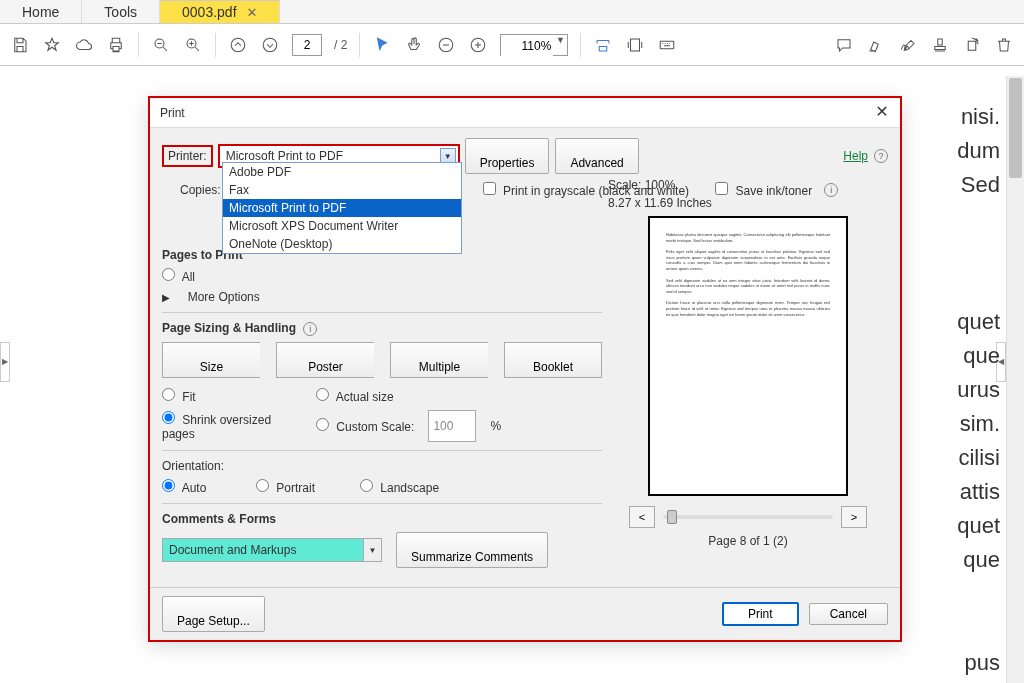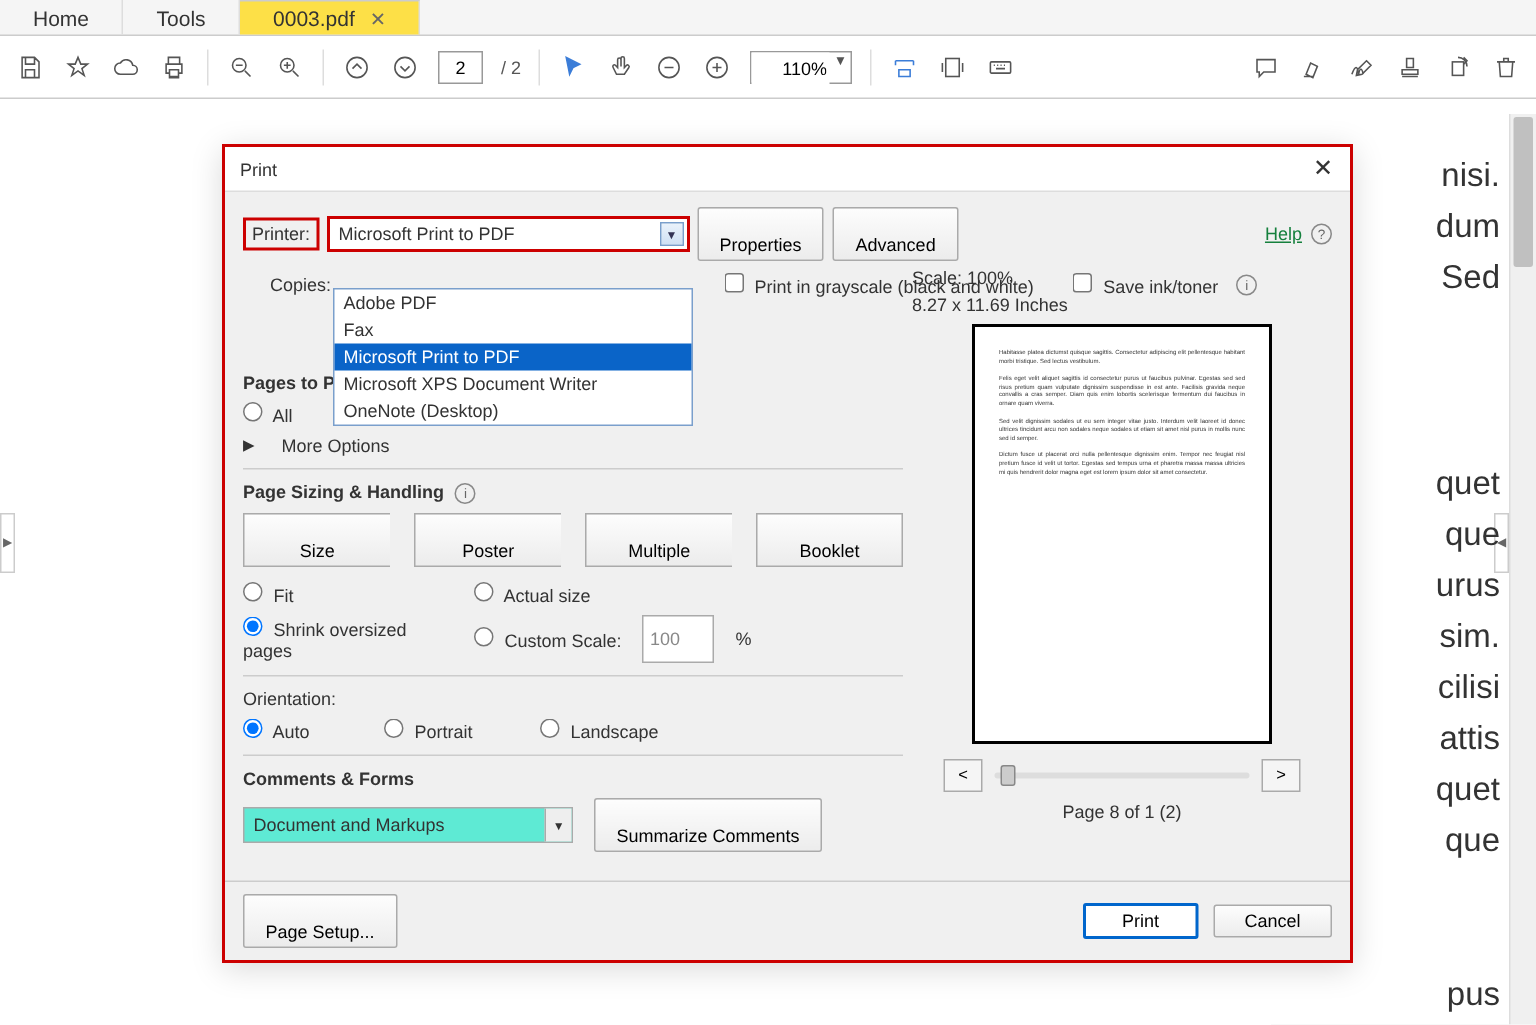--- a/index.html
+++ b/index.html
@@ -43,21 +43,21 @@
 .btn { height: 24px; padding: 17px 14px; background: linear-gradient(#fdfdfd,#ececec); border: 1px solid #aaa; font-size: 12px; cursor: pointer; border-radius: 2px; }
 .btn.primary { border: 2px solid #0066cc; background: #fff; padding: 3px 24px; height: auto; }
 .help-link { color: #15803d; text-decoration: underline; font-size: 12px; cursor: pointer; }
 .help-q { display: inline-block; width: 14px; height: 14px; border: 1px solid #888; border-radius: 50%; font-size: 9px; text-align: center; line-height: 12px; color: #666; }
 
 .printer-box { position: relative; }
 .printer-label-box { border: 2px solid #cc0000; padding: 2px 4px; }
 .printer-select { width: 240px; height: 22px; border: 1px solid #7a9fcc; background: #fff; display: flex; align-items: center; padding: 0 6px; position: relative; outline: 2px solid #cc0000; outline-offset: -1px; }
 .printer-arrow { position: absolute; right: 2px; top: 2px; bottom: 2px; width: 16px; background: linear-gradient(#eaf2fb,#cfe0f4); border: 1px solid #7a9fcc; display: flex; align-items: center; justify-content: center; font-size: 8px; color: #335; }
 
-.dropdown { position: absolute; left: 60px; top: 24px; width: 240px; background: #fff; border: 1px solid #7a9fcc; z-index: 200; margin-top: 30px; }
+.dropdown { position: absolute; left: 60px; top: 24px; width: 240px; background: #fff; border: 1px solid #7a9fcc; z-index: 200; }
 .dropdown-item { padding: 2px 6px; font-size: 12px; cursor: pointer; }
 .dropdown-item.selected { background: #0a64c8; color: #fff; }
 
 .section-title { font-weight: 600; margin: 8px 0 6px; }
 .sub-row { display: flex; align-items: center; gap: 14px; margin: 6px 0; }
 input[type=radio], input[type=checkbox] { margin-right: 4px; }
 .num-input { width: 48px; height: 32px; border: 1px solid #aaa; padding: 0 4px; font-size: 12px; color: #888; }
 
 .seg-btns { display: flex; gap: 16px; margin: 4px 0 10px; }
 .seg-btns .btn { width: 100px; border-radius: 0; border-right: none; }

